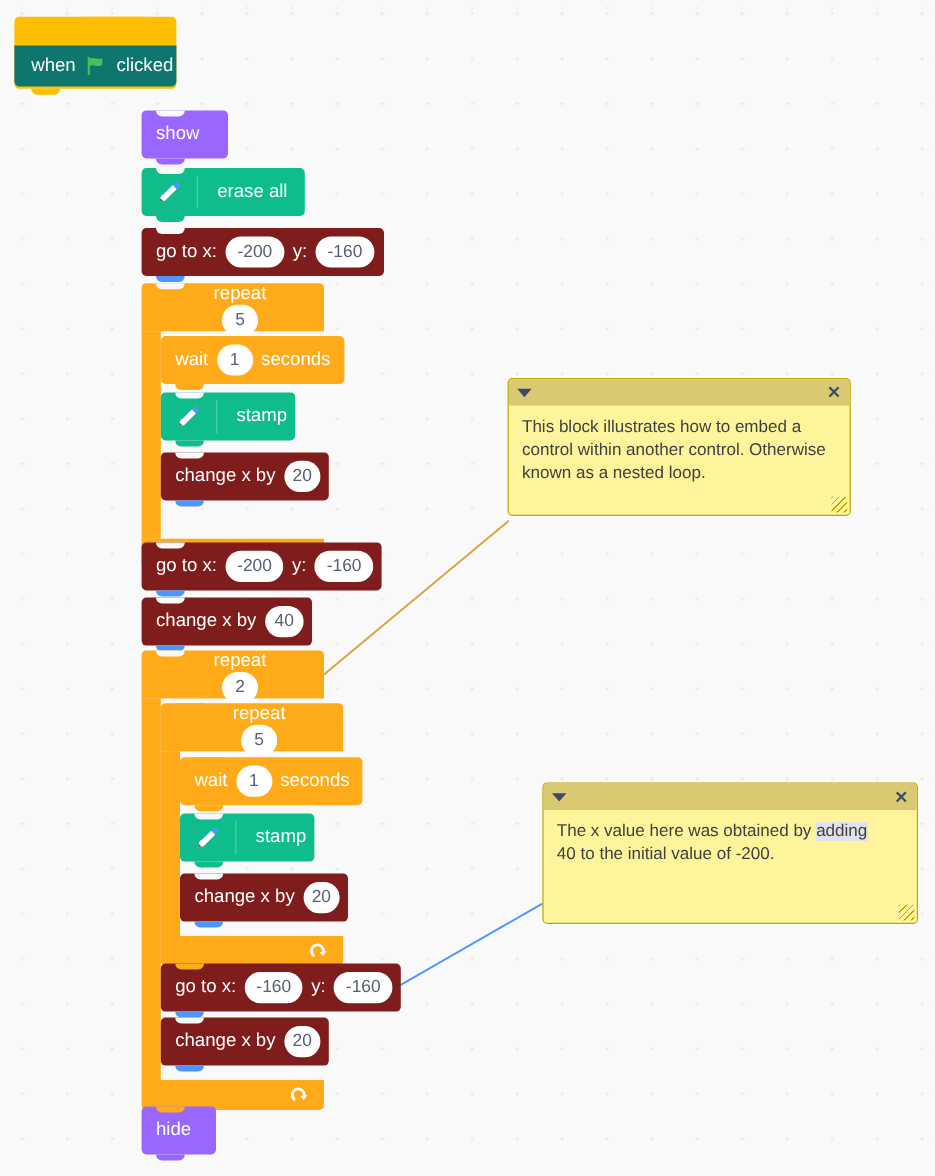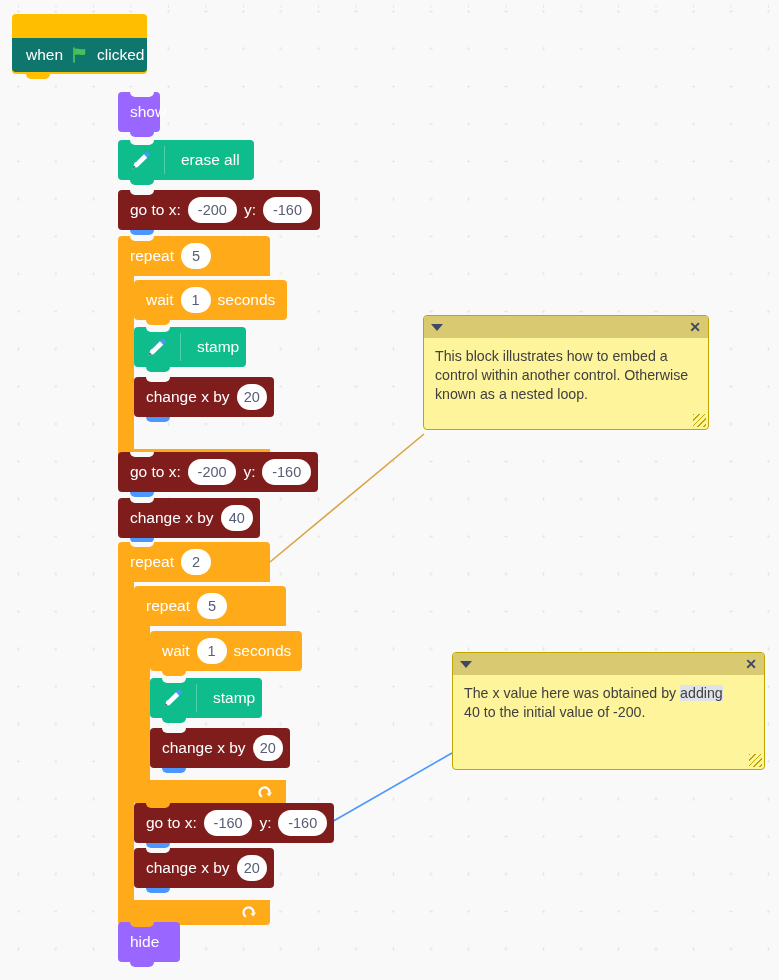--- a/index.html
+++ b/index.html
@@ -100,20 +100,21 @@
     display:flex;align-items:center;color:#fff;font-size:15.5px;padding-left:14px;
     box-sizing:border-box;
   }
 
   
   .cblk{position:absolute;}
   .cblk .c-head{
     position:absolute;left:0;top:0;height:40px;border-radius:4px 4px 0 0;
     display:flex;align-items:center;color:#fff;font-size:15.5px;padding-left:12px;
     box-sizing:border-box;
+    flex-direction:column;
   }
   .cblk .c-arm{
     position:absolute;left:0;width:16px;
   }
   .cblk .c-foot{
     position:absolute;left:0;height:25px;border-radius:0 0 4px 4px;
     display:flex;align-items:center;justify-content:flex-end;
     padding-right:12px;box-sizing:border-box;
   }
   .loop-arrow{
@@ -187,21 +188,21 @@
         <svg viewBox="0 0 24 24" width="18" height="18">
           <path d="M4 3 L4 21" stroke="#4cbf56" stroke-width="2.4" fill="none" stroke-linecap="round"></path>
           <path d="M5 4 C9 1.5, 14 6, 19 3.5 L19 11 C14 14, 9 9.5, 5 12 Z" fill="#4cbf56"></path>
         </svg>
       </span>
       <span class="lbl">clicked</span>
     </div>
     <div class="bump-bot" style="background:#ffbf00;left:14px;bottom:-5px;"></div>
   </div>
 
-  <div class="stackblk c-looks" style="left:118px;top:92px;width:42px;align-items:center;">
+  <div class="stackblk c-looks" style="left:118px;top:92px;width:72px;align-items:center;">
     <div class="notch-top"></div>
     <div class="bump-bot"></div>
     <span class="lbl">show</span>
   </div>
 
   <div class="stackblk c-pen" style="left:118px;top:140px;width:136px;padding-left:10px;">
     <div class="notch-top"></div>
     <div class="bump-bot"></div>
     <span class="pen-icon">
       <svg viewBox="0 0 28 28" width="26" height="26">

